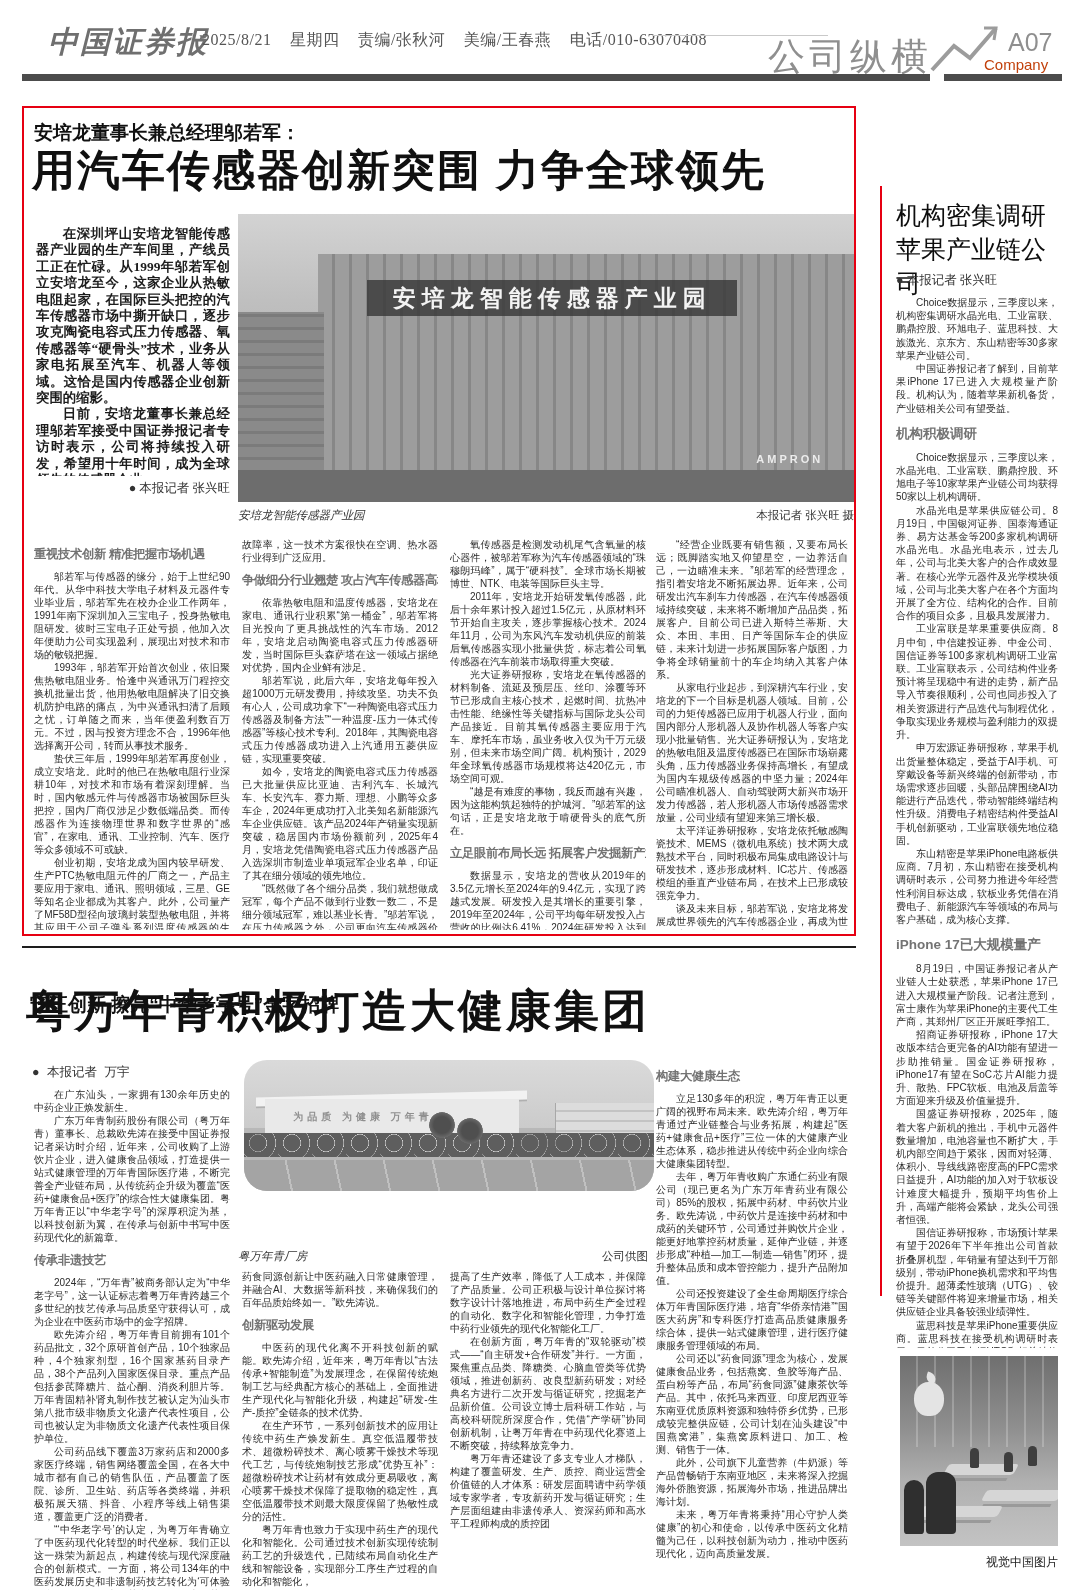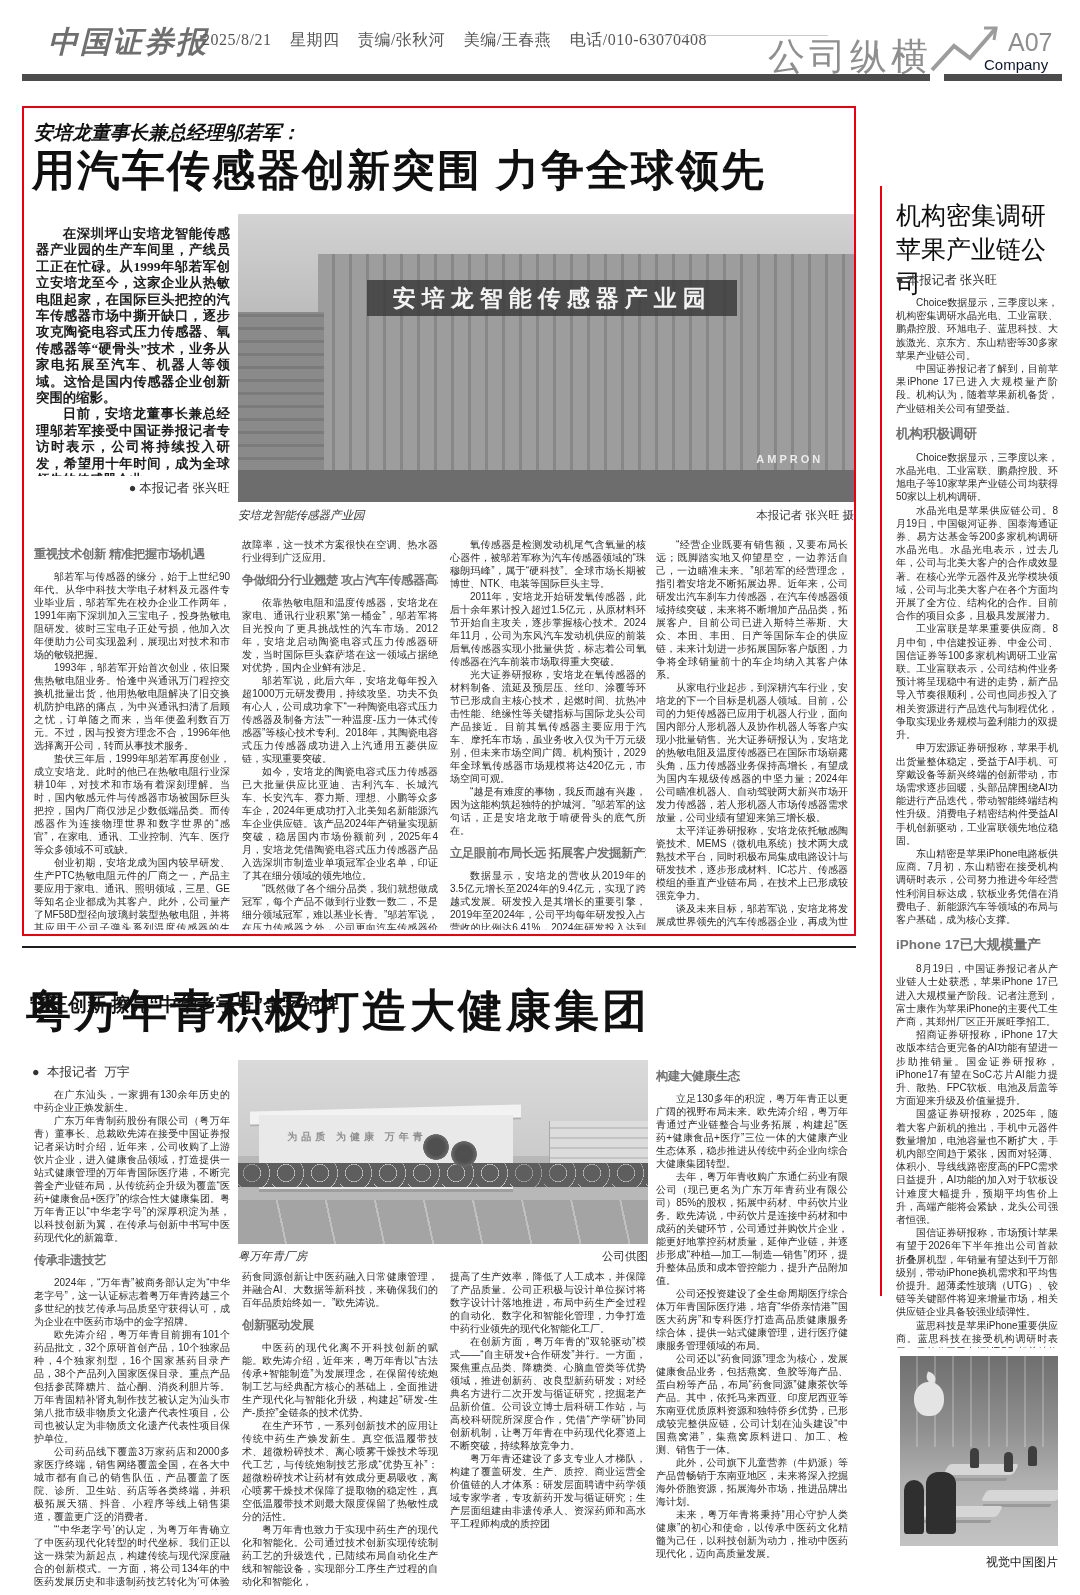--- a/index.html
+++ b/index.html
@@ -7,21 +7,21 @@
         font-family:"Liberation Serif","DejaVu Serif",serif;color:#222;overflow:hidden;}
   .abs{position:absolute;}
   .hei{font-family:"Liberation Sans","DejaVu Sans",sans-serif;}
   
   .masthead{font-style:italic;font-weight:700;font-size:30px;color:#6f6f6f;letter-spacing:2px;}
   .meta{font-size:16px;color:#555;letter-spacing:.5px;}
   .meta span{margin-right:14px;}
   .hairline{background:#c9c9c9;height:1px;}
   .section-cn{font-size:37px;color:#8f8f8f;letter-spacing:4px;font-weight:400;}
   .page-no{font-size:25px;color:#8f8f8f;}
-  .section-en{font-size:15px;color:#0f172a;}
+  .section-en{font-size:15px;color:#c2410c;}
   .darkbar{background:#4c4c4c;height:7px;}
   
   .a1-box{border:2px solid #e60012;box-sizing:border-box;}
   .kicker{font-weight:700;font-size:19px;color:#111;}
   .headline1{font-weight:700;font-size:43px;color:#101010;letter-spacing:2px;}
   .headline2{font-weight:700;font-size:45px;color:#101010;letter-spacing:3px;}
   .kicker2{font-weight:700;font-size:19px;color:#111;}
   .byline{font-size:12.5px;color:#333;}
   .intro .para{font-weight:700;font-size:13.4px;line-height:16.4px;color:#1c1c1c;}
   .para{text-indent:2em;text-align:justify;margin:0;}
@@ -98,21 +98,21 @@
       <polyline points="4,52 26,28 42,40 68,10" stroke="#9c9c9c" stroke-width="4" fill="none"></polyline>
       <polyline points="56,10 68,10 66,22" stroke="#9c9c9c" stroke-width="3" fill="none"></polyline>
     </svg>
   </div>
   <div class="abs page-no hei" style="left:1008px;top:28px;">A07</div>
   <div class="abs section-en hei" style="left:984px;top:56px;">Company</div>
   <div class="abs darkbar" style="left:22px;top:74px;width:908px;"></div>
   <div class="abs darkbar" style="left:944px;top:74px;width:118px;"></div>
 
   <div class="abs a1-box" style="left:22px;top:106px;width:834px;height:830px;"></div>
-  <div class="abs kicker hei" style="left:34px;top:120px;font-style:italic;">安培龙董事长兼总经理邬若军：</div>
+  <div class="abs kicker hei" style="left:34px;top:120px;">安培龙董事长兼总经理邬若军：</div>
   <div class="abs headline1 hei" style="left:32px;top:142px;width:810px;">用汽车传感器创新突围  力争全球领先</div>
 
   <div class="abs intro" style="left:36px;top:226px;width:194px;height:250px;overflow:hidden;">
       <div class="para">在深圳坪山安培龙智能传感器产业园的生产车间里，产线员工正在忙碌。从1999年邬若军创立安培龙至今，这家企业从热敏电阻起家，在国际巨头把控的汽车传感器市场中撕开缺口，逐步攻克陶瓷电容式压力传感器、氧传感器等“硬骨头”技术，业务从家电拓展至汽车、机器人等领域。这恰是国内传感器企业创新突围的缩影。</div>
       <div class="para">日前，安培龙董事长兼总经理邬若军接受中国证券报记者专访时表示，公司将持续投入研发，希望用十年时间，成为全球领先的传感器企业。</div>
     </div>
   <div class="abs byline" style="left:36px;top:480px;width:194px;text-align:right;">● 本报记者 张兴旺</div>
 
   <div class="abs photo photo1" style="left:238px;top:214px;width:616px;height:288px;">
     <div class="p1-bld"></div>
@@ -155,21 +155,21 @@
       <div class="para">太平洋证券研报称，安培龙依托敏感陶瓷技术、MEMS（微机电系统）技术两大成熟技术平台，同时积极布局集成电路设计与研发技术，逐步形成材料、IC芯片、传感器模组的垂直产业链布局，在技术上已形成较强竞争力。</div>
       <div class="para">谈及未来目标，邬若军说，安培龙将发展成世界领先的汽车传感器企业，再成为世界领先的传感器公司，这需要十年以上的时间，还要持续投入研发。他深知创业不易，更明白持续进取的重要性：“不能小富则安，没有哪个行业能保证一劳永逸，我们要不断地奔跑。”</div>
     </div>
 
   <div class="abs sep" style="left:22px;top:946px;width:834px;"></div>
 
   <div class="abs kicker2 hei" style="left:30px;top:958px;margin-top:34px;">守正创新 擦亮“中华老字号”金字招牌</div>
   <div class="abs headline2 hei" style="left:26px;top:981px;">粤万年青积极打造大健康集团</div>
   <div class="abs byline" style="left:32px;top:1064px;font-family:Liberation Mono, monospace;">● 本报记者 万宇</div>
 
-  <div class="abs photo photo2" style="left:238px;top:1060px;width:410px;height:184px;">
+  <div class="abs photo photo2" style="left:244px;top:1060px;width:410px;height:131px;border-radius:23px;">
     <div class="p2-roof"></div>
     <div class="p2-bld"></div>
     <div class="p2-bld2"></div>
     <div class="p2-sign hei">为品质 为健康 万年青</div>
     <div class="p2-trees"></div>
     <div class="p2-palm" style="left:45%;top:40%;"></div>
     <div class="p2-palm" style="left:52%;top:44%;"></div>
     <div class="p2-ground"></div>
   </div>
   <div class="abs caption-row" style="left:238px;top:1249px;width:410px;">

